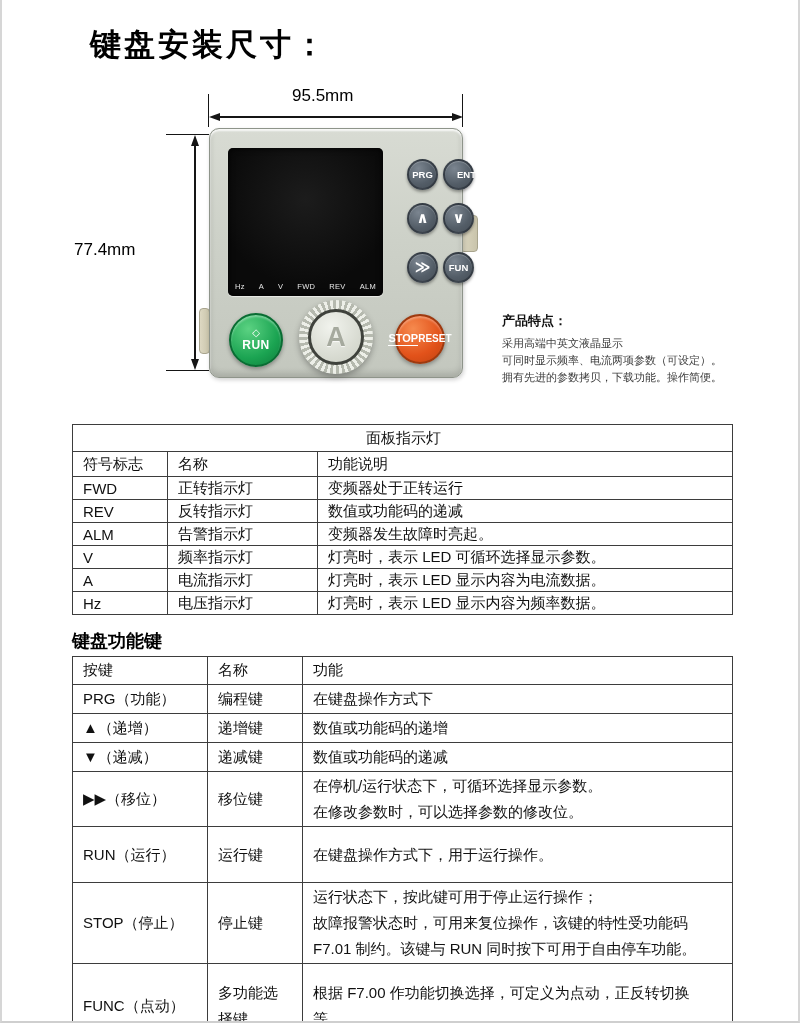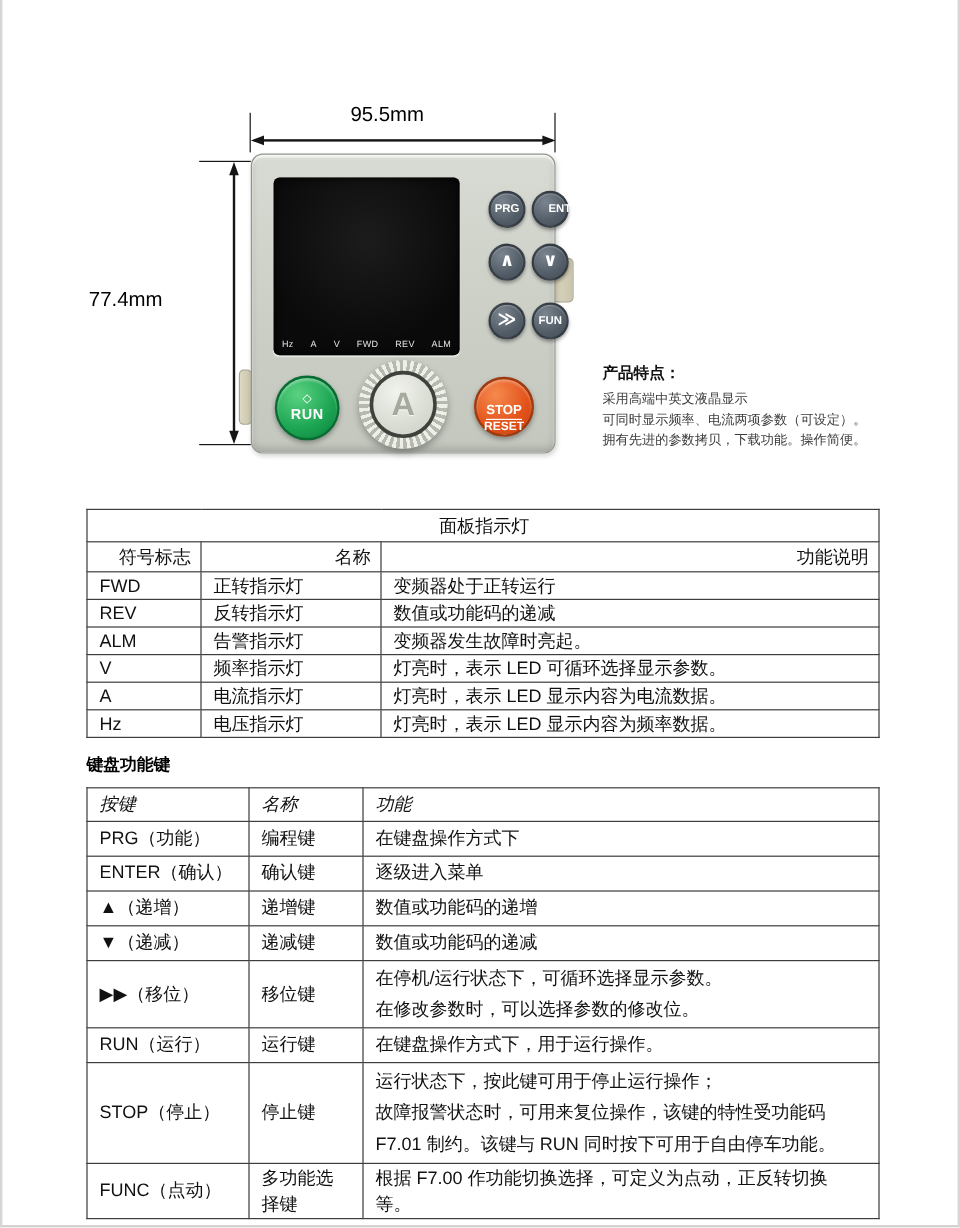--- a/index.html
+++ b/index.html
@@ -55,54 +55,55 @@
   .knob-inner { width:56px; height:56px; border-radius:50%; border:3px solid #3f423c;
                 background:radial-gradient(circle at 40% 30%, #f1f3ed, #d4d7cd 75%);
                 display:flex; align-items:center; justify-content:center;
                 font-size:27px; font-weight:bold; color:rgba(150,155,142,.85);
                 text-shadow:0 1px 1px rgba(255,255,255,.8); }
 
   .btn-stop { position:absolute; left:185px; top:185px; width:50px; height:50px; border-radius:50%;
               background:radial-gradient(circle at 35% 28%, #f6control8a4e, #e2521a 60%, #c04210);
               background:radial-gradient(circle at 35% 28%, #f68a4e, #e2521a 60%, #c04210);
               border:2px solid #9e3a10; box-shadow:0 2px 4px rgba(0,0,0,.35), inset 0 2px 2px rgba(255,255,255,.3);
-              color:#fff; display:flex; flex-direction:column; align-items:center; justify-content:flex-end; }
+              color:#fff; display:flex; flex-direction:row; align-items:center; justify-content:center; }
   .btn-stop .stop-text  { font-size:11px; font-weight:bold; line-height:12px; border-bottom:1.5px solid #fff; padding-bottom:1px; }
   .btn-stop .reset-text { font-size:10px; font-weight:bold; line-height:12px; }
 
   
-  .features { position:absolute; left:500px; top:302px; width:272px; }
+  .features { position:absolute; left:500px; top:312px; width:272px; }
   .features .feat-head { font-size:13px; font-weight:bold; color:#111; margin-bottom:5px; }
   .features .feat-line { font-size:11px; line-height:17px; color:#3c3c3c; }
 
   
   table { border-collapse:collapse; table-layout:fixed; position:absolute; left:70px; width:661px; background:#fff; }
   th,td { border:1px solid #3d3d3d; font-size:15px; font-weight:normal; text-align:left;
           padding:1px 8px 1px 10px; vertical-align:middle; white-space:pre-line; }
   .tbl-indicator { top:424px; }
   .tbl-indicator .tbl-title th { text-align:center; height:27px; }
   .tbl-indicator col:nth-child(1){width:95px;} .tbl-indicator col:nth-child(2){width:150px;}
-  .tbl-indicator thead tr:nth-child(2) th { height:25px;text-align:right; }
+  .tbl-indicator thead tr:nth-child(2) th { height:25px; }
   #indicator-rows td { height:23px; }
 
-  .section-head { position:absolute; left:70px; top:629px; font-size:14px; font-weight:bold; color:#000; }
+  .section-head { position:absolute; left:70px; top:629px; font-size:18px; font-weight:bold; color:#000; }
 
   .tbl-funckeys { top:656px; }
   .tbl-funckeys col:nth-child(1){width:135px;} .tbl-funckeys col:nth-child(2){width:95px;}
-  .tbl-funckeys thead th { height:28px;font-style:italic; }
+  .tbl-funckeys thead th { height:28px; }
   #funckey-rows td { height:28px; line-height:26px; }
   #funckey-rows tr:nth-child(5) td { height:56px; }
   #funckey-rows tr:nth-child(7) td { height:84px; }
   #funckey-rows tr:nth-child(8) td { height:46px; line-height:21px; }
 </style>
 </head>
 <body>
 
 <div class="page">
 
+  <div class="doc-title">键盘安装尺寸：</div>
 
   <div class="dim-label" style="left:290px; top:86px;">95.5mm</div>
   <div class="dim-line" style="left:206px; top:94px; width:1px; height:33px;"></div>
   <div class="dim-line" style="left:460px; top:94px; width:1px; height:33px;"></div>
   <div class="dim-line" style="left:210px; top:116px; width:248px; height:2px;"></div>
   <div class="arr arr-l" style="left:207px; top:113px;"></div>
   <div class="arr arr-r" style="left:450px; top:113px;"></div>
 
   <div class="dim-label" style="left:72px; top:240px;">77.4mm</div>
   <div class="dim-line" style="left:164px; top:134px; width:43px; height:1px;"></div>
@@ -220,25 +221,20 @@
         <th>功能</th>
       </tr>
     </thead>
     <tbody id="funckey-rows">
         <tr>
           <td>PRG（功能）</td>
           <td>编程键</td>
           <td>在键盘操作方式下</td>
         </tr>
         <tr>
-          <td>ENTER（确认）</td>
-          <td>确认键</td>
-          <td>逐级进入菜单</td>
-        </tr>
-        <tr>
           <td>▲（递增）</td>
           <td>递增键</td>
           <td>数值或功能码的递增</td>
         </tr>
         <tr>
           <td>▼（递减）</td>
           <td>递减键</td>
           <td>数值或功能码的递减</td>
         </tr>
         <tr>

